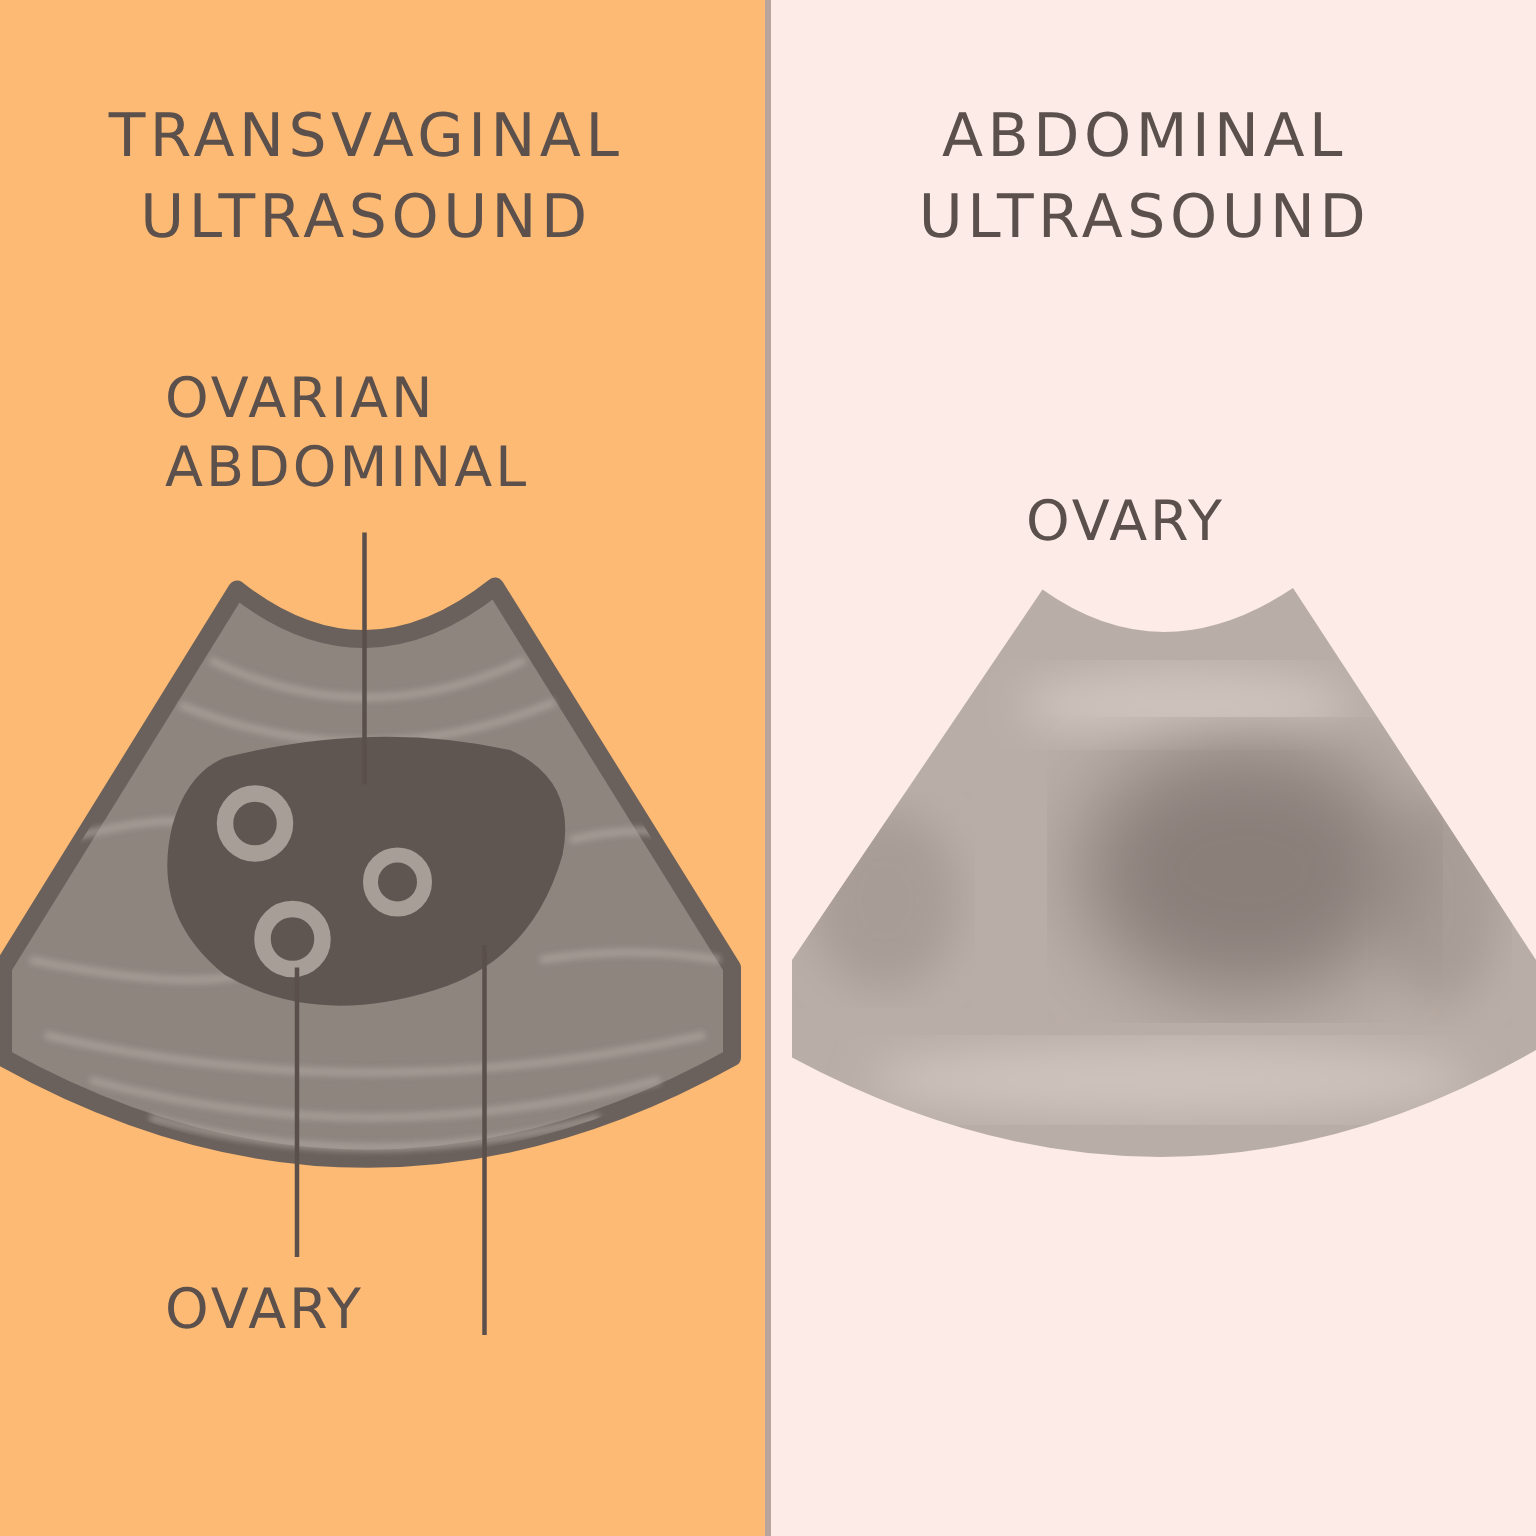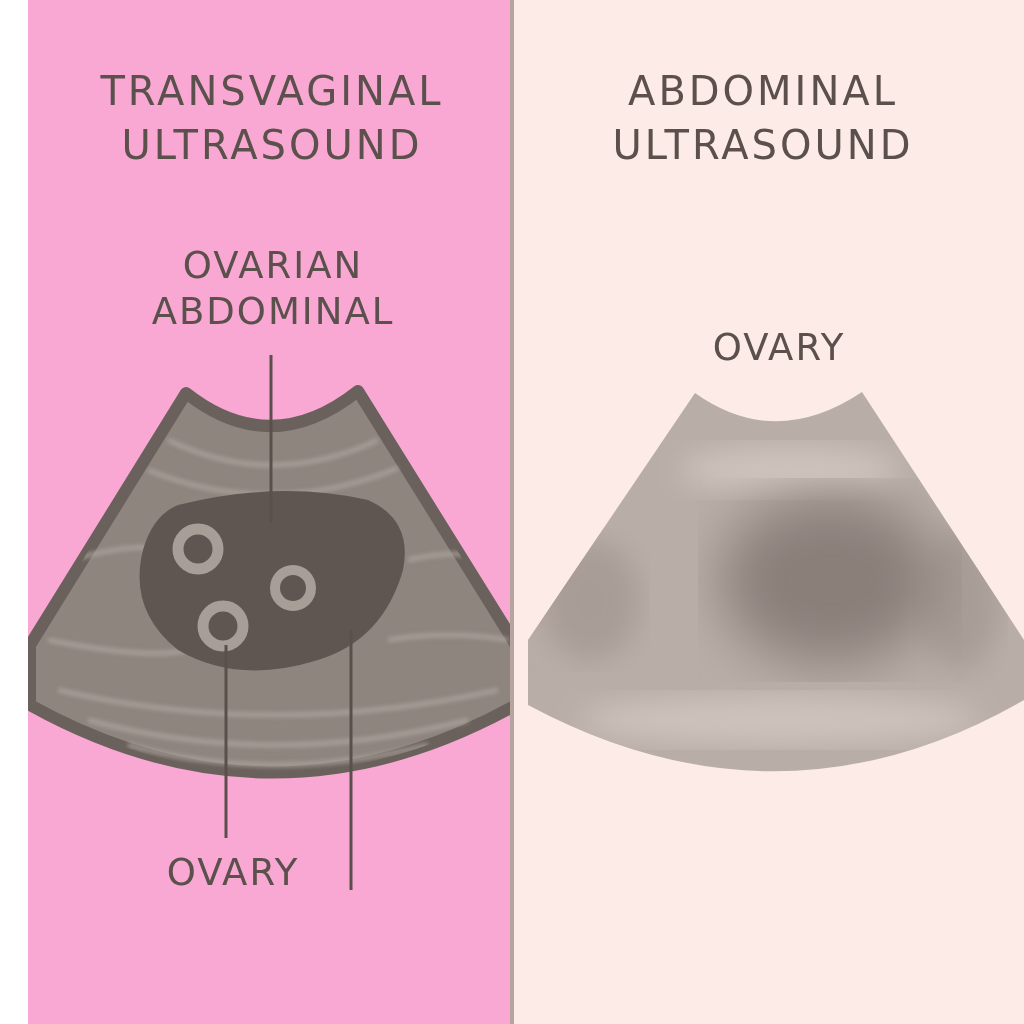--- a/index.html
+++ b/index.html
@@ -5,33 +5,33 @@
     html, body { margin: 0; padding: 0; }
     body {
       width: 1024px; height: 1024px; overflow: hidden;
       position: relative;
       font-family: "DejaVu Sans", "Liberation Sans", sans-serif;
       color: #5a4f4a;
     }
     .panel {
       position: absolute; top: 0; height: 1024px;
     }
-    .panel-left { left: 0; width: 512px; background: #f9a8d4; margin-left: 28px; }
+    .panel-left { left: 0; width: 512px; background: #fdba74; }
     .panel-right { left: 514px; width: 510px; background: #fcebe6; }
     .divider {
       position: absolute; left: 510px; top: 0; width: 4px; height: 1024px;
       background: #b7a49c;
     }
     .title {
       position: absolute; width: 100%; text-align: center;
       font-size: 40px; letter-spacing: 3px; line-height: 54px;
       color: #5b504b;
     }
     .label {
-      position: absolute; text-align: center;
+      position: absolute; 
       font-size: 37px; letter-spacing: 2px; line-height: 46px;
       color: #5b504b;
     }
     svg { position: absolute; left: 0; top: 0; }
   </style>
 </head>
 <body>
 
 <div class="panel panel-left">
   <div class="title" style="top:64px; left:-12px;">

